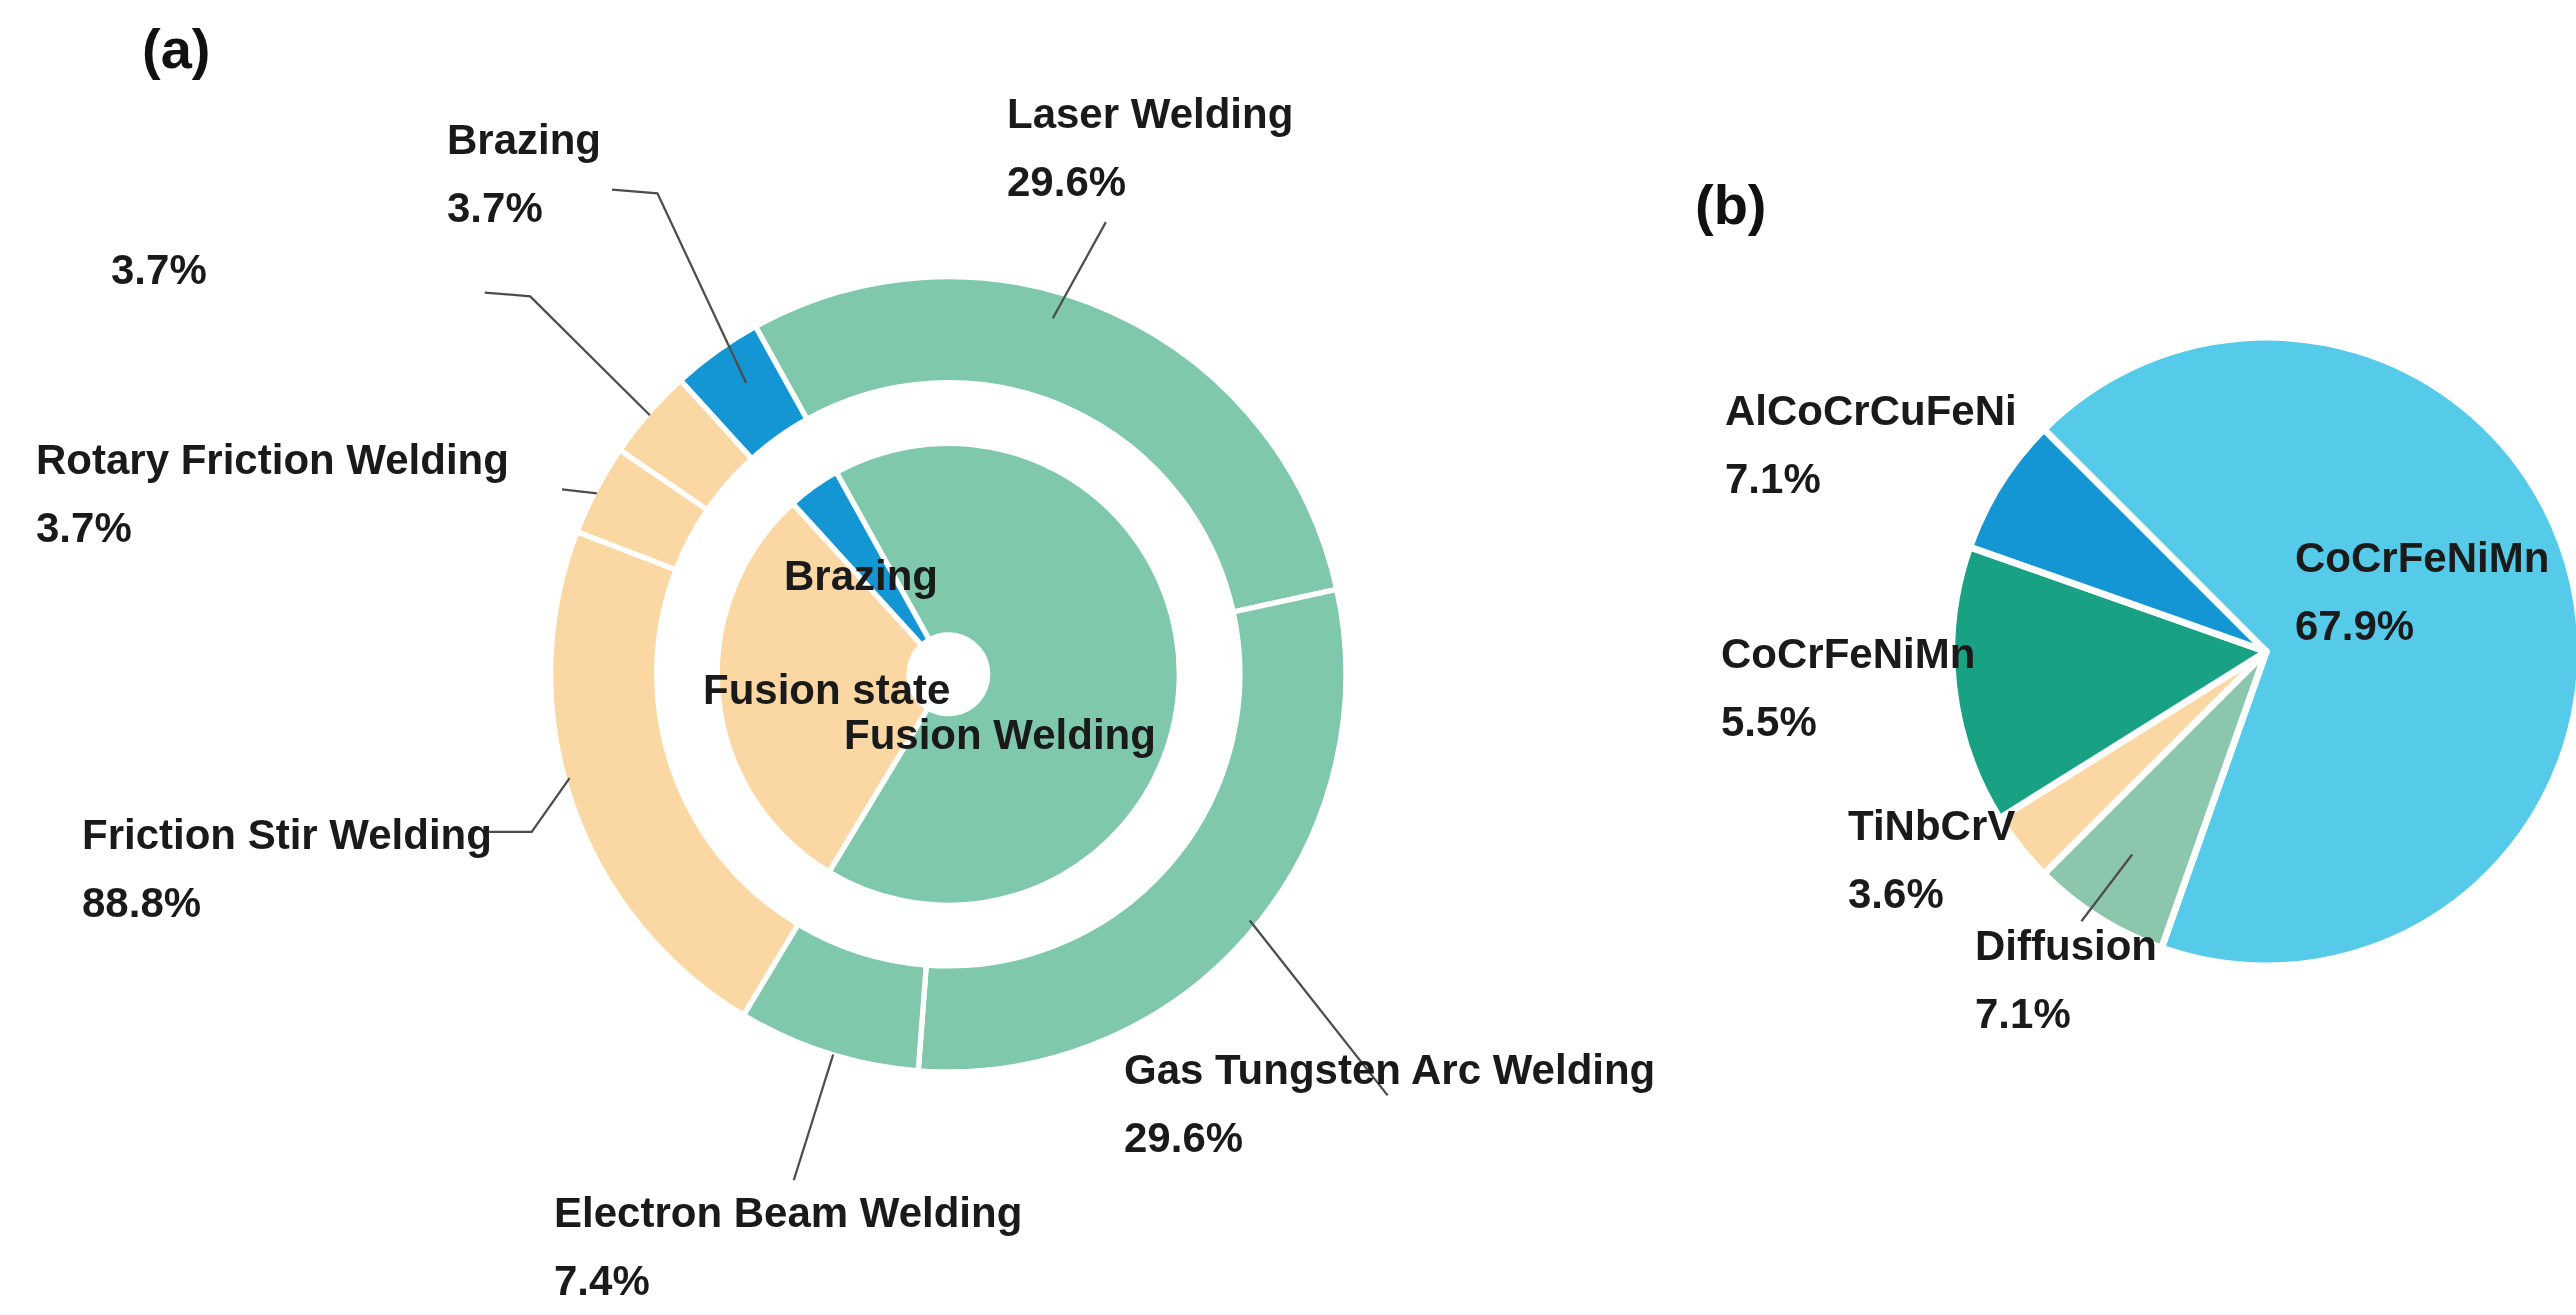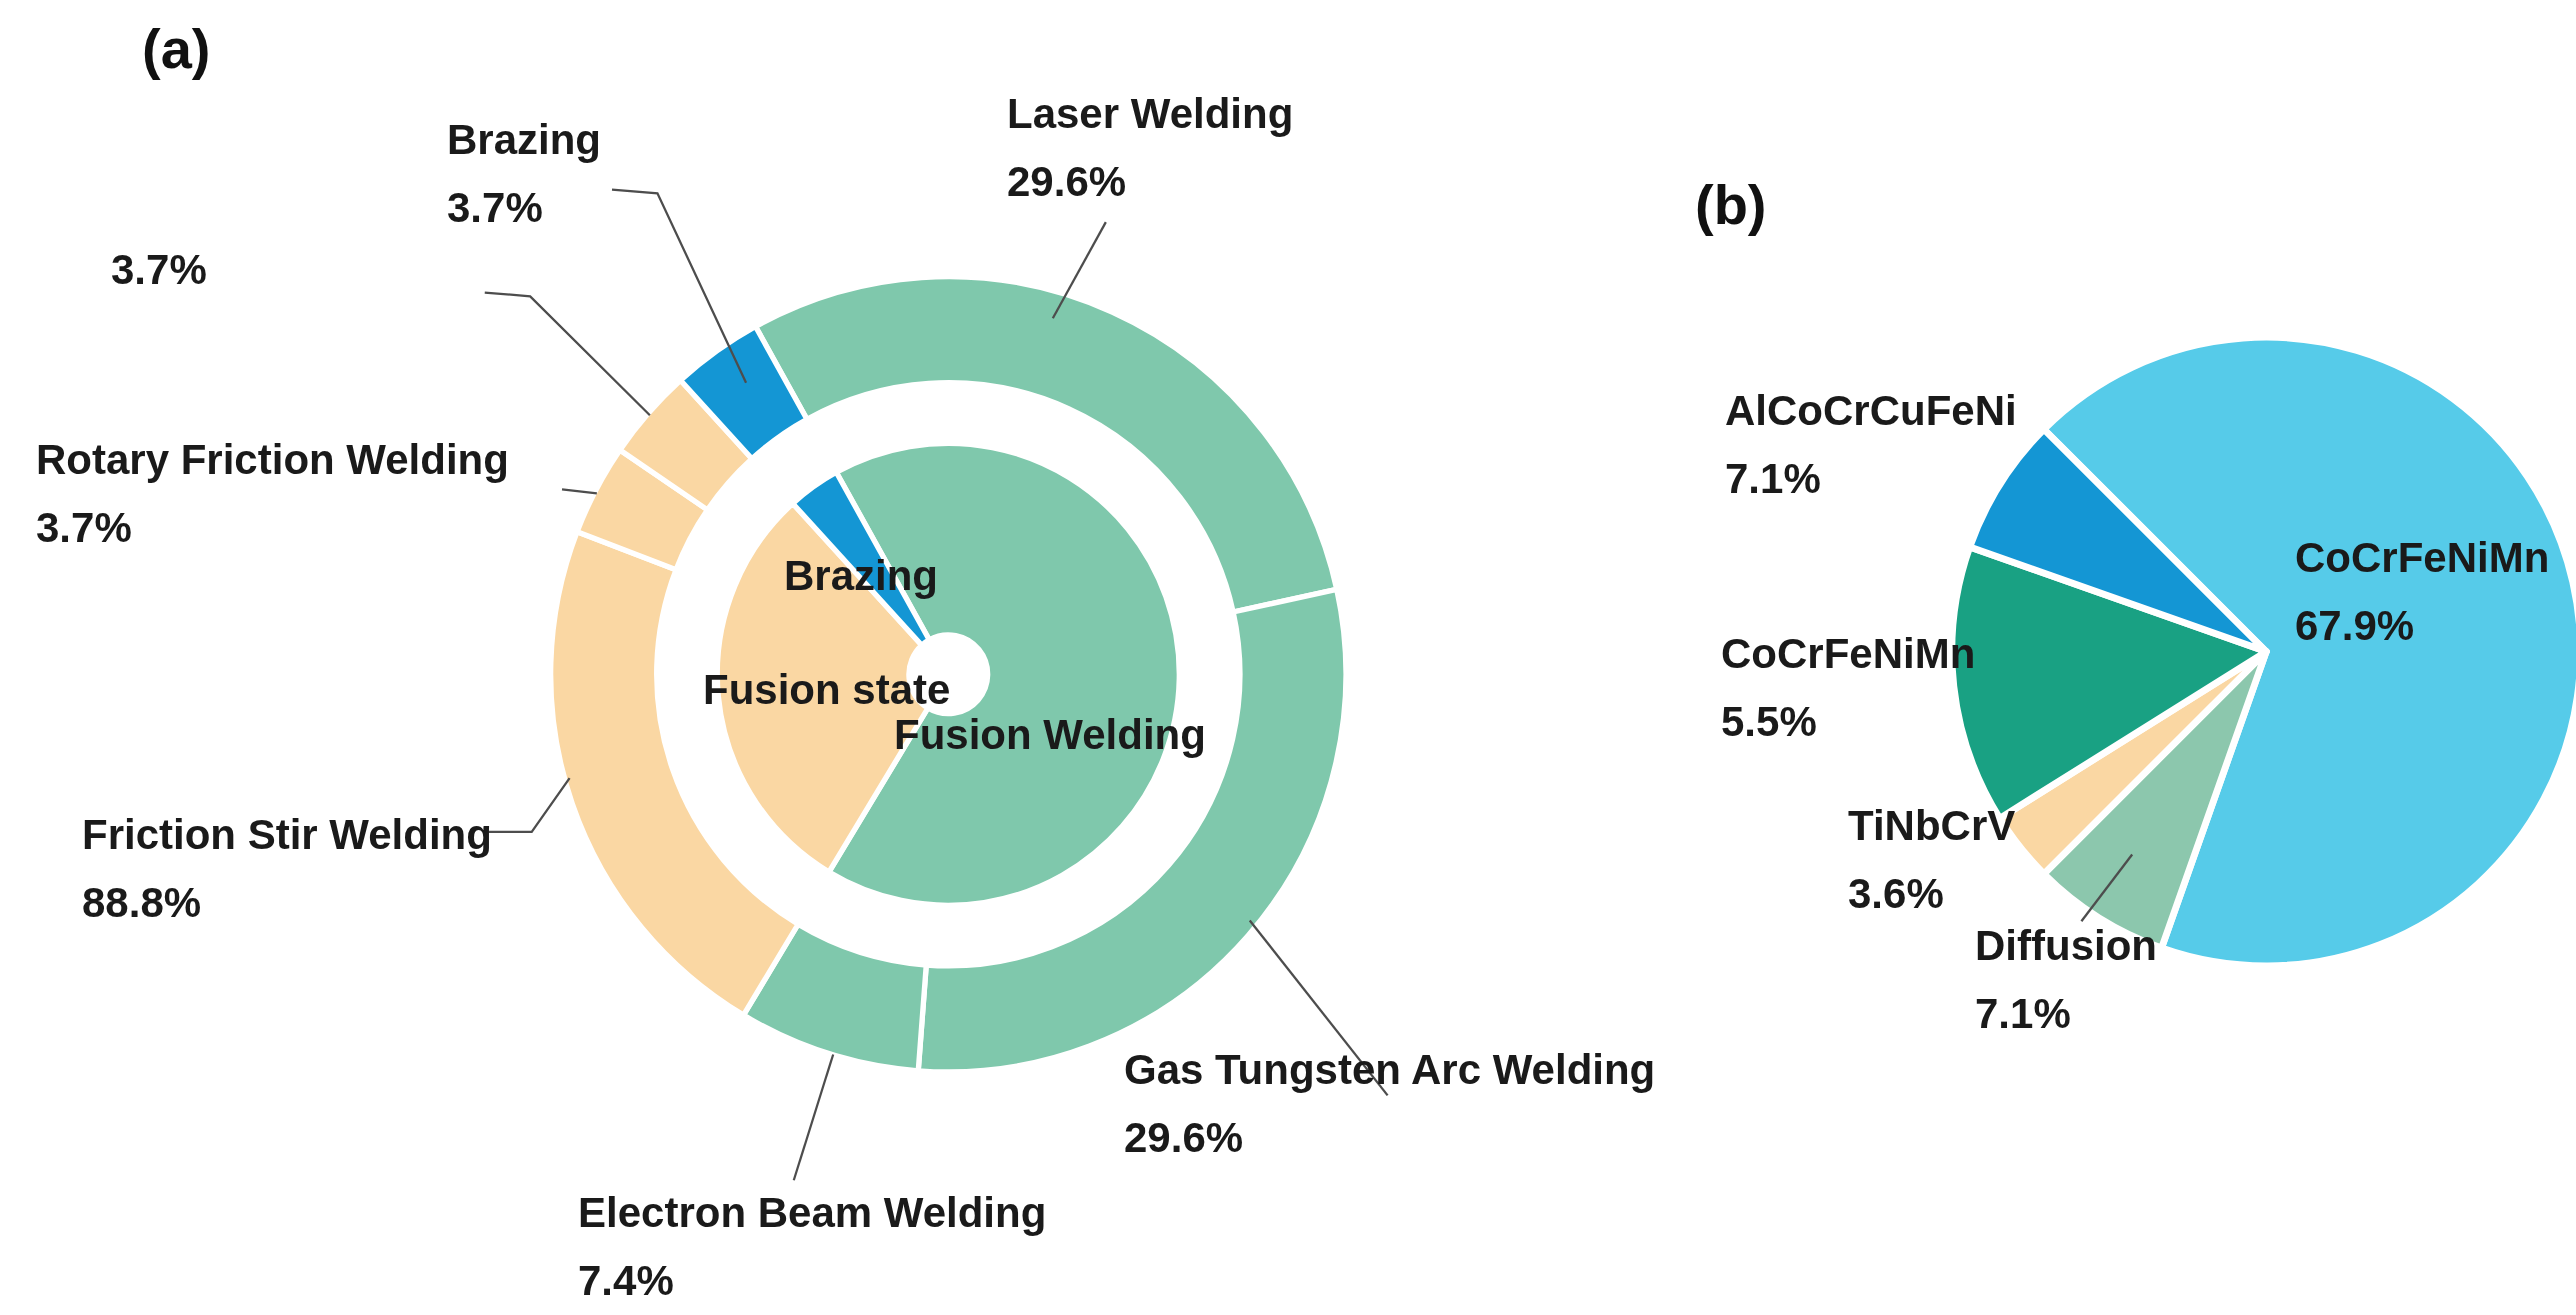--- a/index.html
+++ b/index.html
@@ -63,32 +63,32 @@
     <div>3.7%</div>
   </div>
   <div class="lbl" style="left:36px;top:426px">
     <div>Rotary Friction Welding</div>
     <div>3.7%</div>
   </div>
   <div class="lbl" style="left:82px;top:801px">
     <div>Friction Stir Welding</div>
     <div>88.8%</div>
   </div>
-  <div class="lbl" style="left:578px;top:1179px">
+  <div class="lbl" style="left:554px;top:1179px">
     <div>Electron Beam Welding</div>
     <div>7.4%</div>
   </div>
   <div class="lbl" style="left:1124px;top:1036px">
     <div>Gas Tungsten Arc Welding</div>
     <div>29.6%</div>
   </div>
 
   <div class="lbl" style="left:784px;top:542px">Brazing</div>
   <div class="lbl" style="left:703px;top:656px">Fusion state</div>
-  <div class="lbl" style="left:894px;top:701px">Fusion Welding</div>
+  <div class="lbl" style="left:844px;top:701px">Fusion Welding</div>
 
   <div class="lbl" style="left:1725px;top:377px">
     <div>AlCoCrCuFeNi</div>
     <div>7.1%</div>
   </div>
   <div class="lbl" style="left:1721px;top:620px">
     <div>CoCrFeNiMn</div>
     <div>5.5%</div>
   </div>
   <div class="lbl" style="left:1848px;top:792px">

